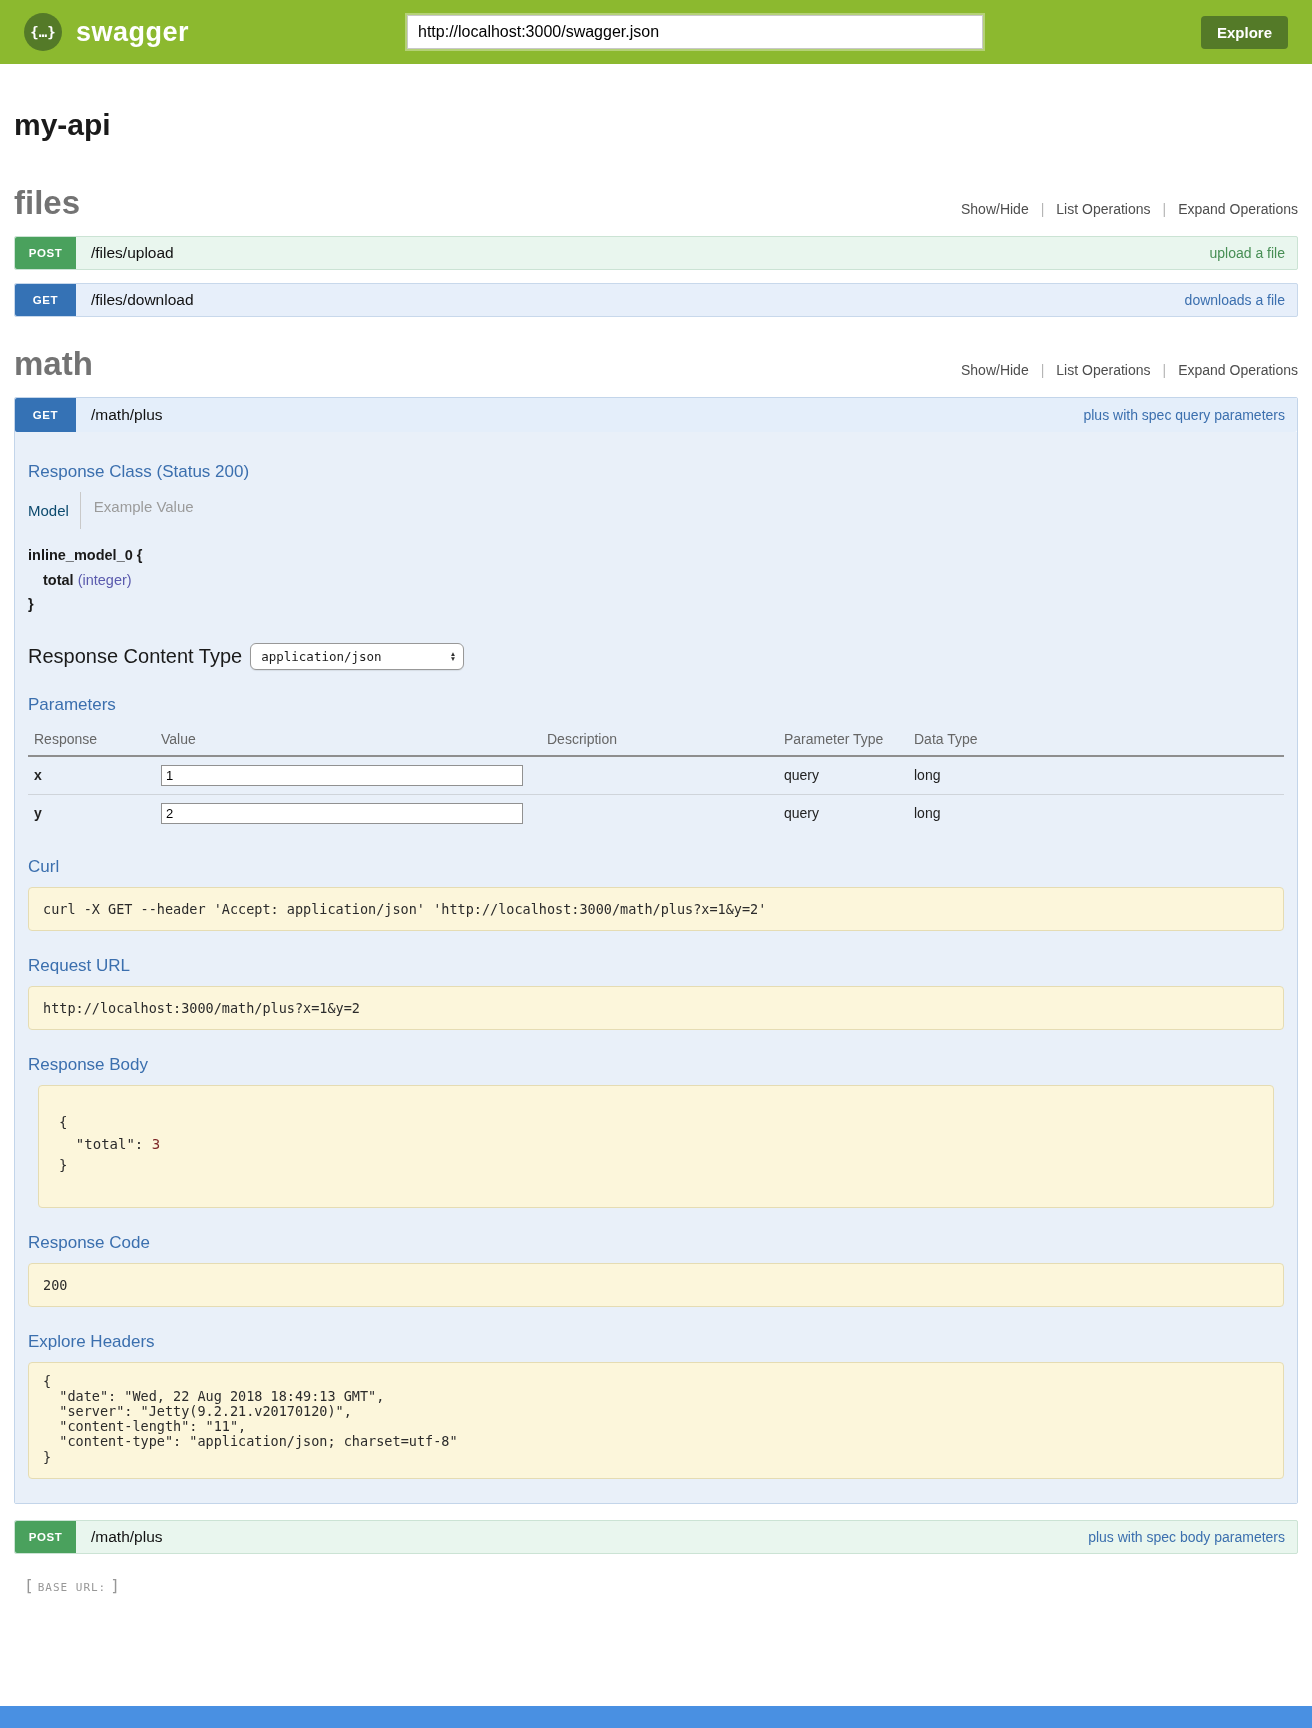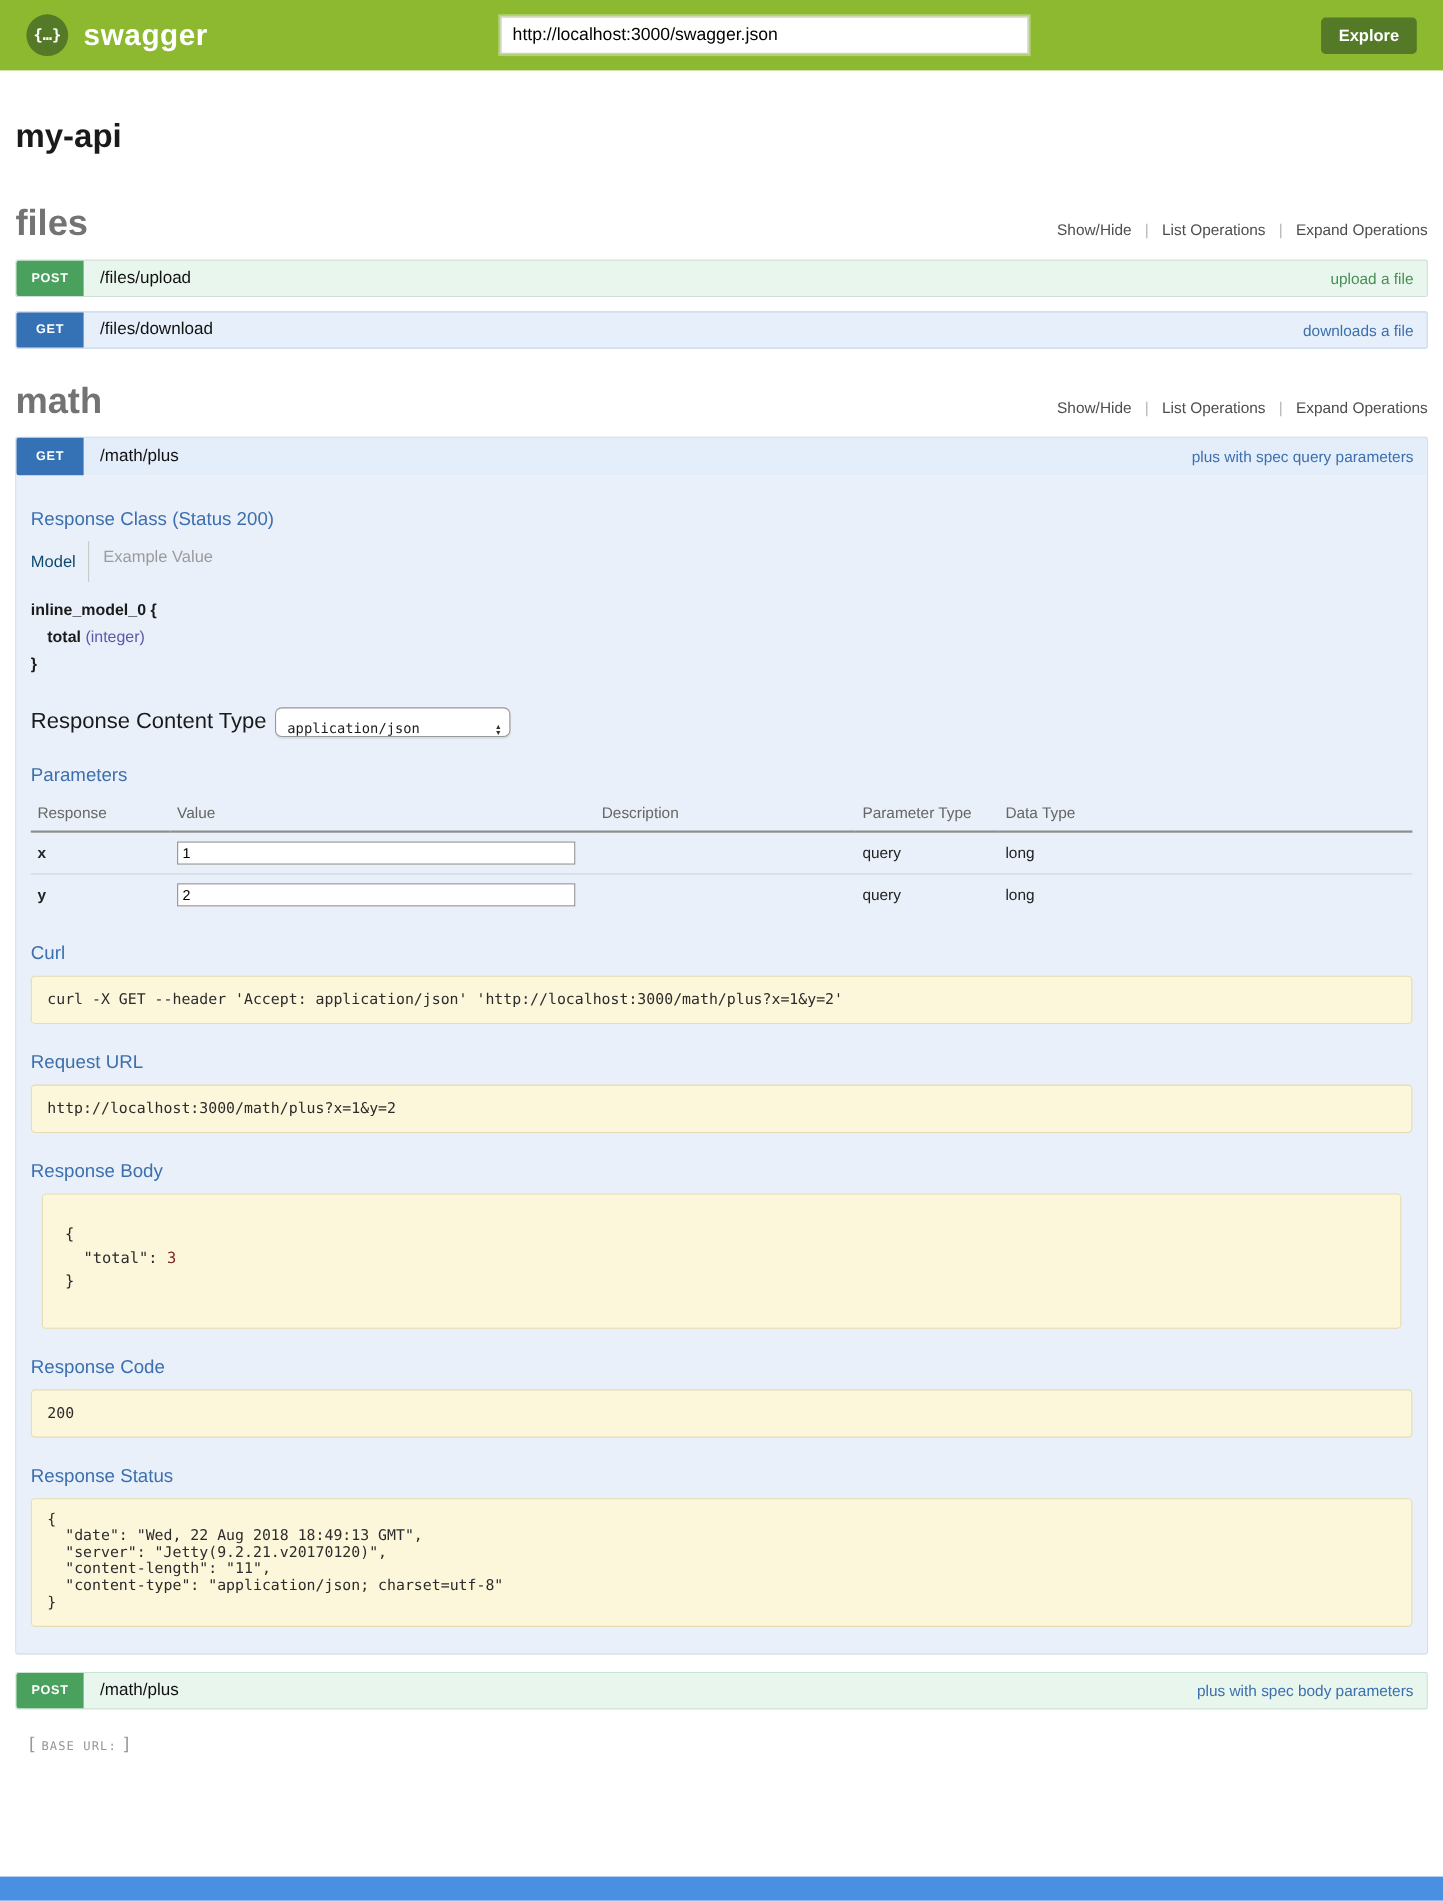--- a/index.html
+++ b/index.html
@@ -27,21 +27,21 @@
   .logo { display:flex; align-items:center; gap:14px; cursor:pointer; }
   .logo-circle {
     width:38px; height:38px; border-radius:50%;
     background:var(--header-dark-green); color:#fff;
     display:flex; align-items:center; justify-content:center;
     font-size:14px; font-weight:bold; font-family:"DejaVu Sans Mono", monospace;
   }
   .logo-text { color:#fff; font-size:27px; font-weight:bold; letter-spacing:0.5px; }
   .url-wrap { flex:1; display:flex; justify-content:center; }
   .url-input {
-    width:480px; height:34px; border:1px solid #c8c8c8; background:#fff;
+    width:576px; height:34px; border:1px solid #c8c8c8; background:#fff;
     font-size:16px; padding:0 10px; font-family:"Liberation Sans", sans-serif;
     border-radius:0; outline:2px solid rgba(255,255,255,0.35);
   }
   .explore-btn {
     background:var(--header-dark-green); color:#fff; border:none;
     font-weight:bold; font-size:15px; padding:8px 16px; border-radius:4px; cursor:pointer;
   }
   
   .wrap { margin:0 14px; }
   .api-title { font-size:30px; font-weight:bold; color:#1a1a1a; margin-top:44px; }
@@ -85,21 +85,21 @@
   .tab-example { color:#9b9b9b; cursor:pointer; border-left:1px solid #c9c9c9; margin-left:11px; padding:6px 0 14px 13px; }
   
   .model-def { font-size:14.5px; line-height:1.7; color:#1a1a1a; }
   .model-def .b { font-weight:bold; }
   .model-prop { padding-left:15px; }
   .prop-type { color:var(--type-purple); }
   
   .rct-row { display:flex; align-items:center; margin-top:26px; }
   .rct-label { font-size:20px; color:#1a1a1a; margin-right:8px; }
   .select {
-    display:inline-flex; align-items:flex-end; justify-content:space-between;
+    display:inline-flex; align-items:center; justify-content:space-between;
     width:214px; height:27px; background:#fff; border:1px solid #989898;
     border-radius:6px; padding:0 7px 0 10px; cursor:pointer;
     box-shadow:0 1px 1px rgba(0,0,0,0.08);
   }
   .select-value { font-size:12.5px; font-family:"DejaVu Sans Mono", monospace; color:#1a1a1a; }
   .select-arrows { display:flex; flex-direction:column; align-items:center; line-height:5px; font-size:6.5px; color:#333; }
   
   .param-grid { display:grid; grid-template-columns:127px 386px 237px 130px 1fr; margin-top:4px; }
   .param-grid .h {
     font-size:14px; color:#666; padding:6px 6px 8px; border-bottom:2px solid #8e8e8e;
@@ -264,21 +264,21 @@
       <pre class="codeblock">http://localhost:3000/math/plus?x=1&amp;y=2</pre>
 
       <div class="blue-heading">Response Body</div>
       <pre class="codeblock body-block"><span>{
   "total": </span><span class="red-val">3</span><span>
 }</span></pre>
 
       <div class="blue-heading">Response Code</div>
       <pre class="codeblock">200</pre>
 
-      <div class="blue-heading">Response Status</div>
+      <div class="blue-heading">Explore Headers</div>
       <pre class="codeblock headers-block">{
   "date": "Wed, 22 Aug 2018 18:49:13 GMT",
   "server": "Jetty(9.2.21.v20170120)",
   "content-length": "11",
   "content-type": "application/json; charset=utf-8"
 }</pre>
     </div>
   </div>
 
   <div class="op-row post">

